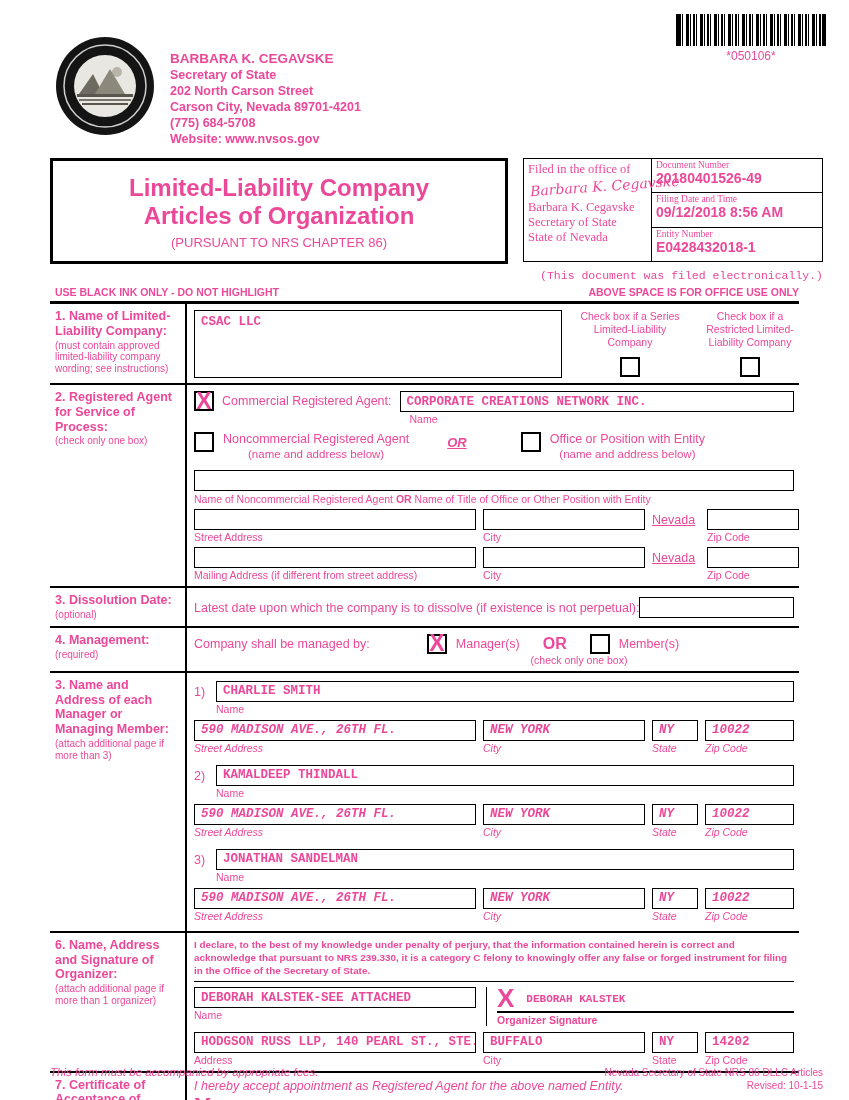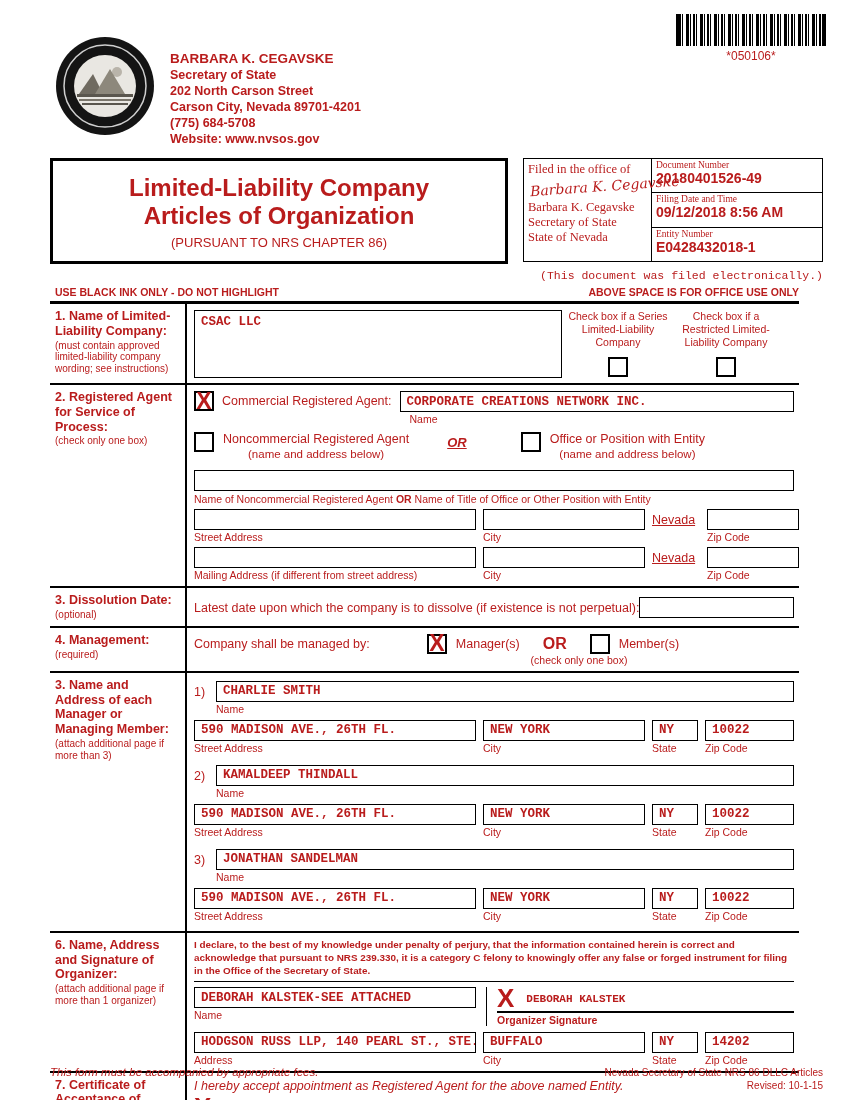--- a/index.html
+++ b/index.html
@@ -1,19 +1,19 @@
 <!DOCTYPE html>
 <html><head>
 <meta charset="utf-8">
 <style>
   * { margin:0; padding:0; box-sizing:border-box; }
   html,body { background:#fff; }
   .page {
     width:849px; height:1100px; position:relative; background:#fff;
-    font-family:"Liberation Sans", sans-serif; color:#b91c1c; overflow:hidden;
+    font-family:"Liberation Sans", sans-serif; color:#ec4899; overflow:hidden;
   }
 
   
   .seal { position:absolute; left:55px; top:36px; width:100px; height:100px; }
   .header-text { position:absolute; left:170px; top:50px; font-weight:bold; line-height:1.28; font-size:12.5px; }
   .header-text .h-name { font-size:13.5px; }
   .barcode-wrap { position:absolute; right:22px; top:14px; width:152px; text-align:center; }
   .barcode-bars {
     width:150px; height:32px; margin:0 auto;
     background:repeating-linear-gradient(90deg,#000 0 2px,#fff 2px 3px,#000 3px 4px,#fff 4px 7px,#000 7px 10px,#fff 10px 11px,#000 11px 12px,#fff 12px 14px);
@@ -47,21 +47,21 @@
   .sec-note { font-size:10px; line-height:1.18; margin-top:1px; }
   .content-col { flex:1; padding:6px 5px 5px 7px; position:relative; min-width:0; }
 
   .fbox { border:1.5px solid #000; min-height:21px; padding:1px 6px; font-family:"Liberation Mono", monospace; font-weight:bold; font-size:12.5px; display:flex; align-items:center; white-space:nowrap; overflow:hidden; }
   .cap { font-size:10.5px; margin-top:1px; }
   .cap-bold { font-size:10.5px; font-weight:bold; margin-top:1px; }
 
   .chkbox { width:20px; height:20px; border:2px solid #000; display:inline-flex; align-items:center; justify-content:center; font-weight:bold; font-size:23px; line-height:1; flex:none; background:#fff; }
 
   
-  .s1-content { display:flex; gap:4px; }
+  .s1-content { display:flex; gap:16px; }
   .company-fbox { flex:0 0 368px; height:68px; align-items:flex-start; padding-top:4px; }
   .chk-group { width:104px; flex:none; text-align:center; font-size:10.5px; line-height:1.22; }
   .chk-group .chkbox { margin:9px auto 0; display:flex; }
 
   
   .s2-r1 { display:flex; align-items:flex-start; gap:8px; }
   .s2-r1-label { font-size:12.5px; margin-top:3px; white-space:nowrap; }
   .s2-r1-field { flex:1; }
   .s2-r1-field .cap { margin-left:10px; }
   .s2-r2 { display:flex; align-items:flex-start; margin-top:7px; font-size:12.5px; }
@@ -90,21 +90,21 @@
   .or-big { font-weight:bold; font-size:16px; margin:0 14px; }
   .s4-note { text-align:center; font-size:10.5px; margin-left:235px; width:300px; }
 
   
   .s5-content { padding-top:8px; }
   .m-entry { margin-bottom:11px; }
   .m-entry:last-child { margin-bottom:4px; }
   .m-name-row { display:flex; gap:7px; align-items:flex-start; }
   .m-num { font-size:12.5px; margin-top:4px; width:15px; flex:none; }
   .m-name { flex:1; }
-  .m-addr { margin-top:5px; }
+  .m-addr { margin-top:5px;font-style:italic; }
   .ai-state { width:46px; }
   .ai-zip5 { flex:1; }
 
   
   .declaration { font-size:9.9px; font-weight:bold; line-height:1.3; padding-bottom:4px; border-bottom:1.5px solid #000; }
   .s6-grid { display:flex; margin-top:5px; gap:10px; }
   .s6-left { width:282px; flex:none; }
   .s6-right { flex:1; border-left:1.5px solid #000; padding-left:10px; }
   .sig-row { display:flex; align-items:flex-end; border-bottom:2px solid #000; min-height:25px; padding-bottom:1px; }
   .big-x { font-size:26px; font-weight:bold; line-height:0.85; }

